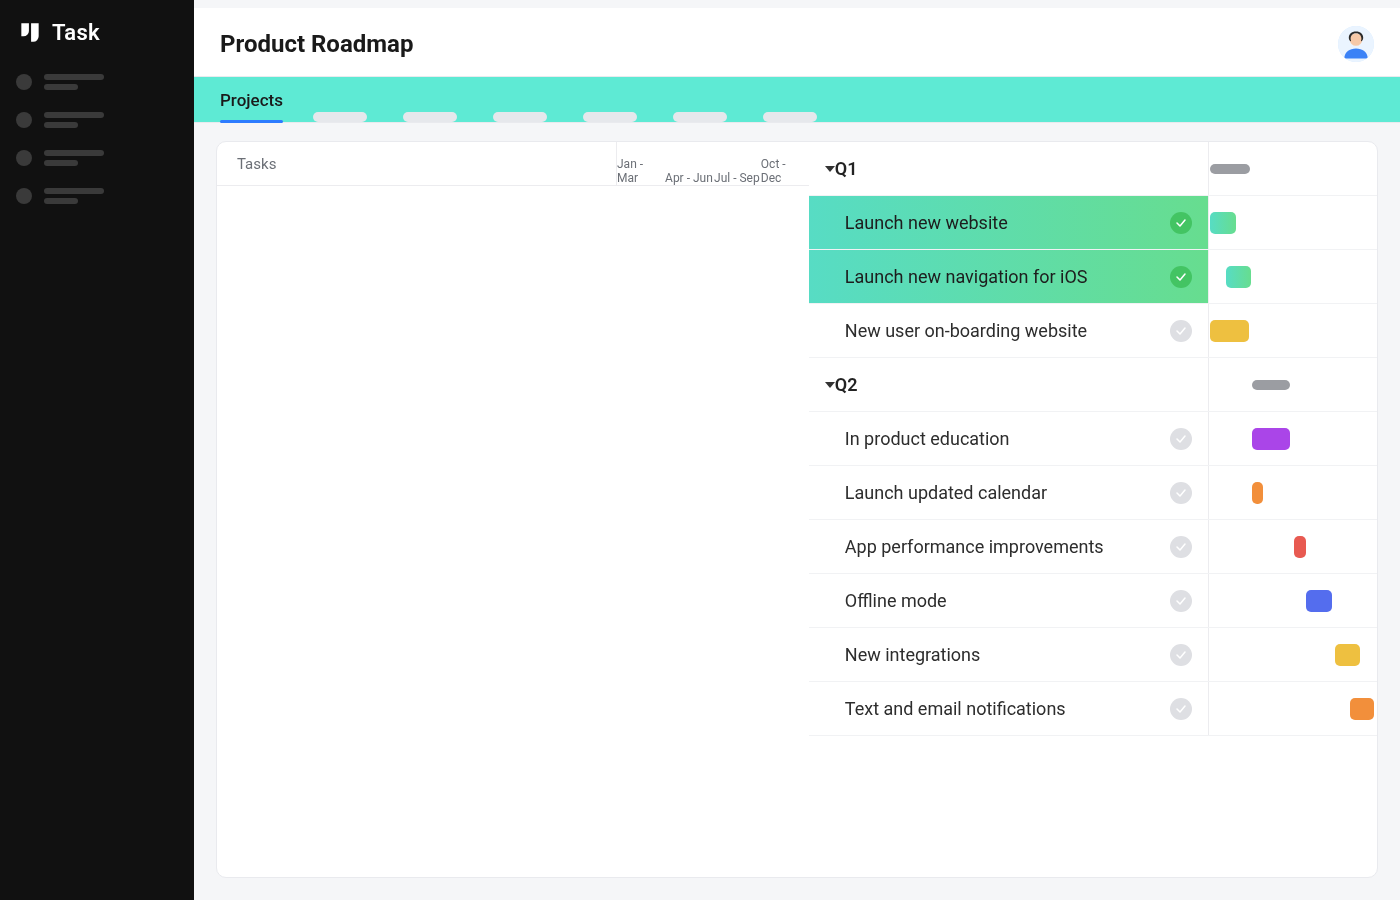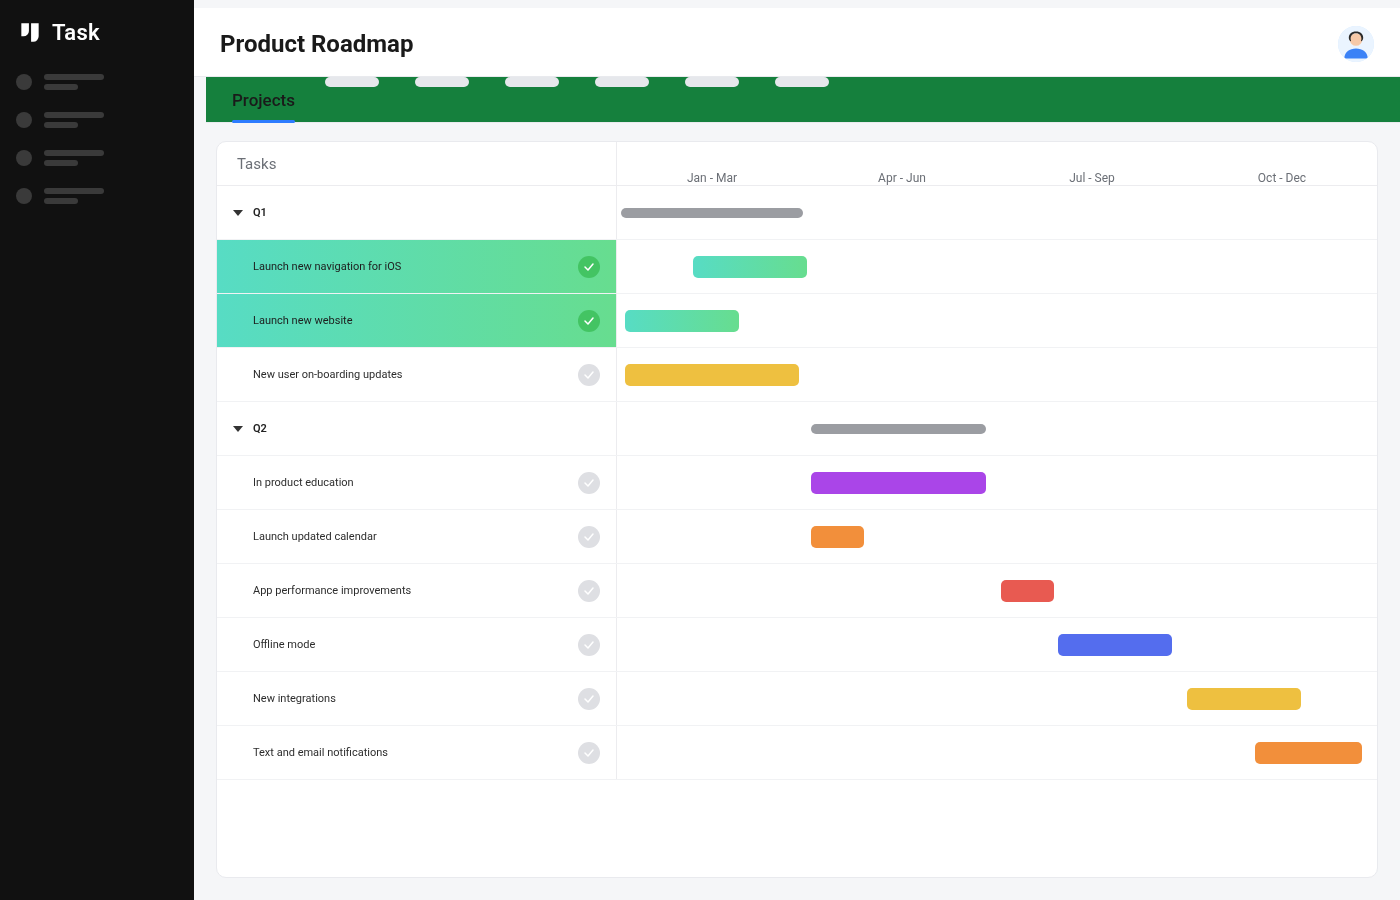--- a/index.html
+++ b/index.html
@@ -92,28 +92,27 @@
     color: #1a1a1a;
   }
   .avatar {
     width: 36px; height: 36px; border-radius: 50%;
     background: #fff;
     display: flex; align-items: center; justify-content: center;
     box-shadow: 0 0 0 2px #d9ecff inset;
     overflow: hidden;
   }
   .tabsbar {
-    background: #15803d;
+    background: #5eead4;
     border-bottom: 1px solid #e9eaee;
     display: flex;
-    align-items: flex-start;
+    align-items: flex-end;
     gap: 30px;
     padding: 0 26px;
     height: 46px;
-    margin-left: 12px;
   }
   .tab {
     font-size: 17px;
     color: #3b3b3b;
     height: 100%;
     display: flex; align-items: center;
     position: relative;
     cursor: pointer;
   }
   .tab.active {
@@ -137,21 +136,21 @@
     flex: 1;
     padding: 18px 22px 22px 22px;
     min-height: 0;
   }
   .panel {
     background: #fff;
     border: 1px solid #e9eaee;
     border-radius: 10px;
     height: 100%;
     display: flex;
-    flex-direction: column;
+    flex-direction: row;
     overflow: hidden;
   }
   .panel-header, .row {
     display: flex;
   }
   .left-col {
     width: 400px;
     flex: 0 0 400px;
     border-right: 1px solid #ececef;
   }
@@ -197,22 +196,21 @@
     overflow: auto;
   }
   .row {
     height: 54px;
     border-bottom: 1px solid #f1f2f4;
   }
   .row .left-col {
     display: flex;
     align-items: center;
     padding: 0 16px;
-    gap: 10px;
-    font-size: 11px;
+    font-size: 18px;
   }
   .row.group .left-col {
     font-weight: 600;
     color: #232323;
   }
   .row.task .left-col {
     padding-left: 36px;
   }
   .caret {
     width: 0; height: 0;
@@ -353,47 +351,47 @@
               <div class="left-col">
                 <span class="caret"></span>
                 <span>Q1</span>
               </div>
               <div class="right-col">
                 <div class="bar group-bar" style="left: 0.5%; width: 24%;"></div>
               </div>
             </div>
             <div class="row task hl-green">
               <div class="left-col">
+                <span class="task-label">Launch new website</span>
+                <span class="status-circle done-green">
+                  <svg viewBox="0 0 24 24" fill="none" stroke="#fff" stroke-width="3" stroke-linecap="round" stroke-linejoin="round">
+                    <polyline points="4 12 10 18 20 6"></polyline>
+                  </svg>
+                </span>
+              </div>
+              <div class="right-col">
+                <div class="bar c-green-grad" style="left: 1%; width: 15%;"></div>
+              </div>
+            </div>
+            <div class="row task hl-green">
+              <div class="left-col">
                 <span class="task-label">Launch new navigation for iOS</span>
                 <span class="status-circle done-green">
                   <svg viewBox="0 0 24 24" fill="none" stroke="#fff" stroke-width="3" stroke-linecap="round" stroke-linejoin="round">
                     <polyline points="4 12 10 18 20 6"></polyline>
                   </svg>
                 </span>
               </div>
               <div class="right-col">
                 <div class="bar c-green-grad" style="left: 10%; width: 15%;"></div>
               </div>
             </div>
-            <div class="row task hl-green">
-              <div class="left-col">
-                <span class="task-label">Launch new website</span>
-                <span class="status-circle done-green">
-                  <svg viewBox="0 0 24 24" fill="none" stroke="#fff" stroke-width="3" stroke-linecap="round" stroke-linejoin="round">
-                    <polyline points="4 12 10 18 20 6"></polyline>
-                  </svg>
-                </span>
-              </div>
-              <div class="right-col">
-                <div class="bar c-green-grad" style="left: 1%; width: 15%;"></div>
-              </div>
-            </div>
-            <div class="row task">
-              <div class="left-col">
-                <span class="task-label">New user on-boarding updates</span>
+            <div class="row task">
+              <div class="left-col">
+                <span class="task-label">New user on-boarding website</span>
                 <span class="status-circle pending">
                   <svg viewBox="0 0 24 24" fill="none" stroke="#fff" stroke-width="3" stroke-linecap="round" stroke-linejoin="round">
                     <polyline points="4 12 10 18 20 6"></polyline>
                   </svg>
                 </span>
               </div>
               <div class="right-col">
                 <div class="bar c-yellow" style="left: 1%; width: 23%;"></div>
               </div>
             </div>

